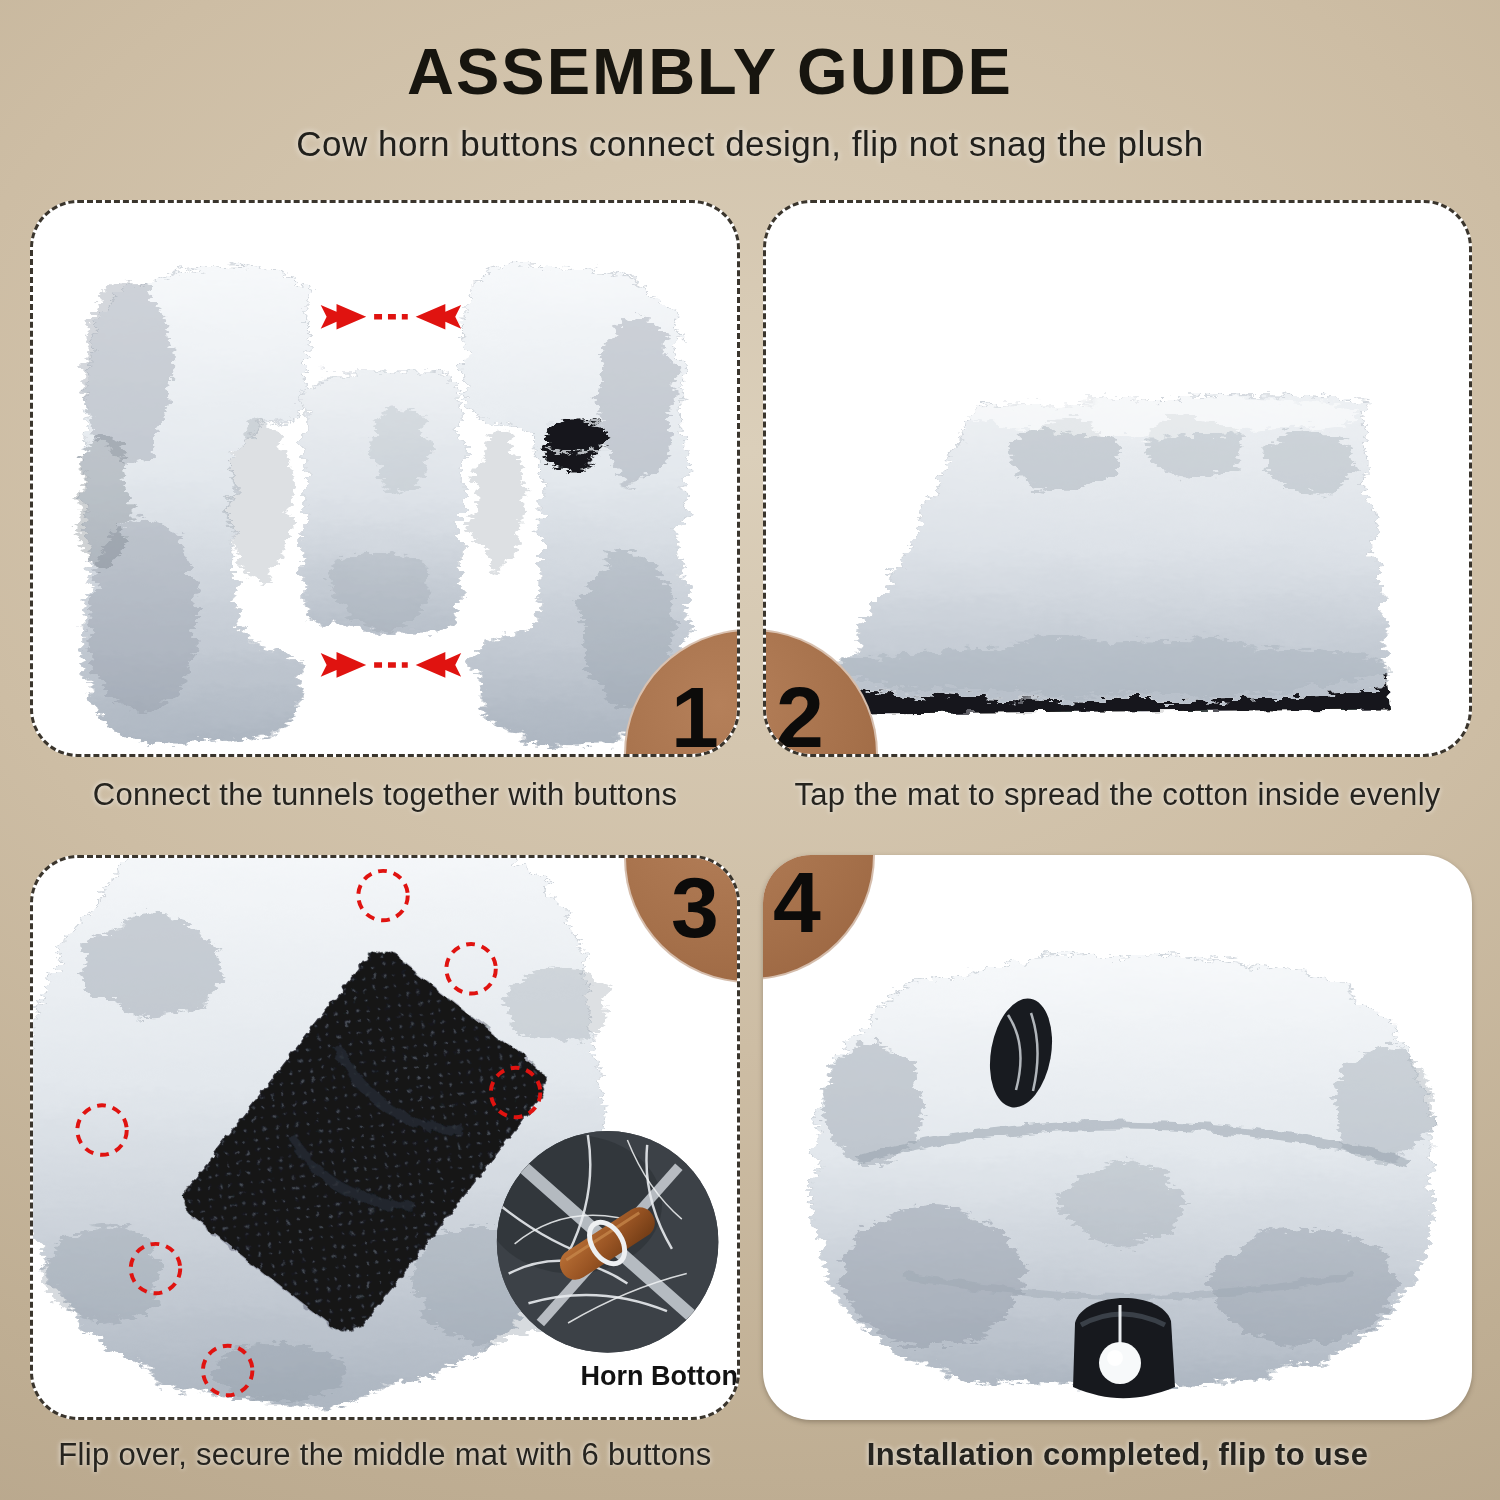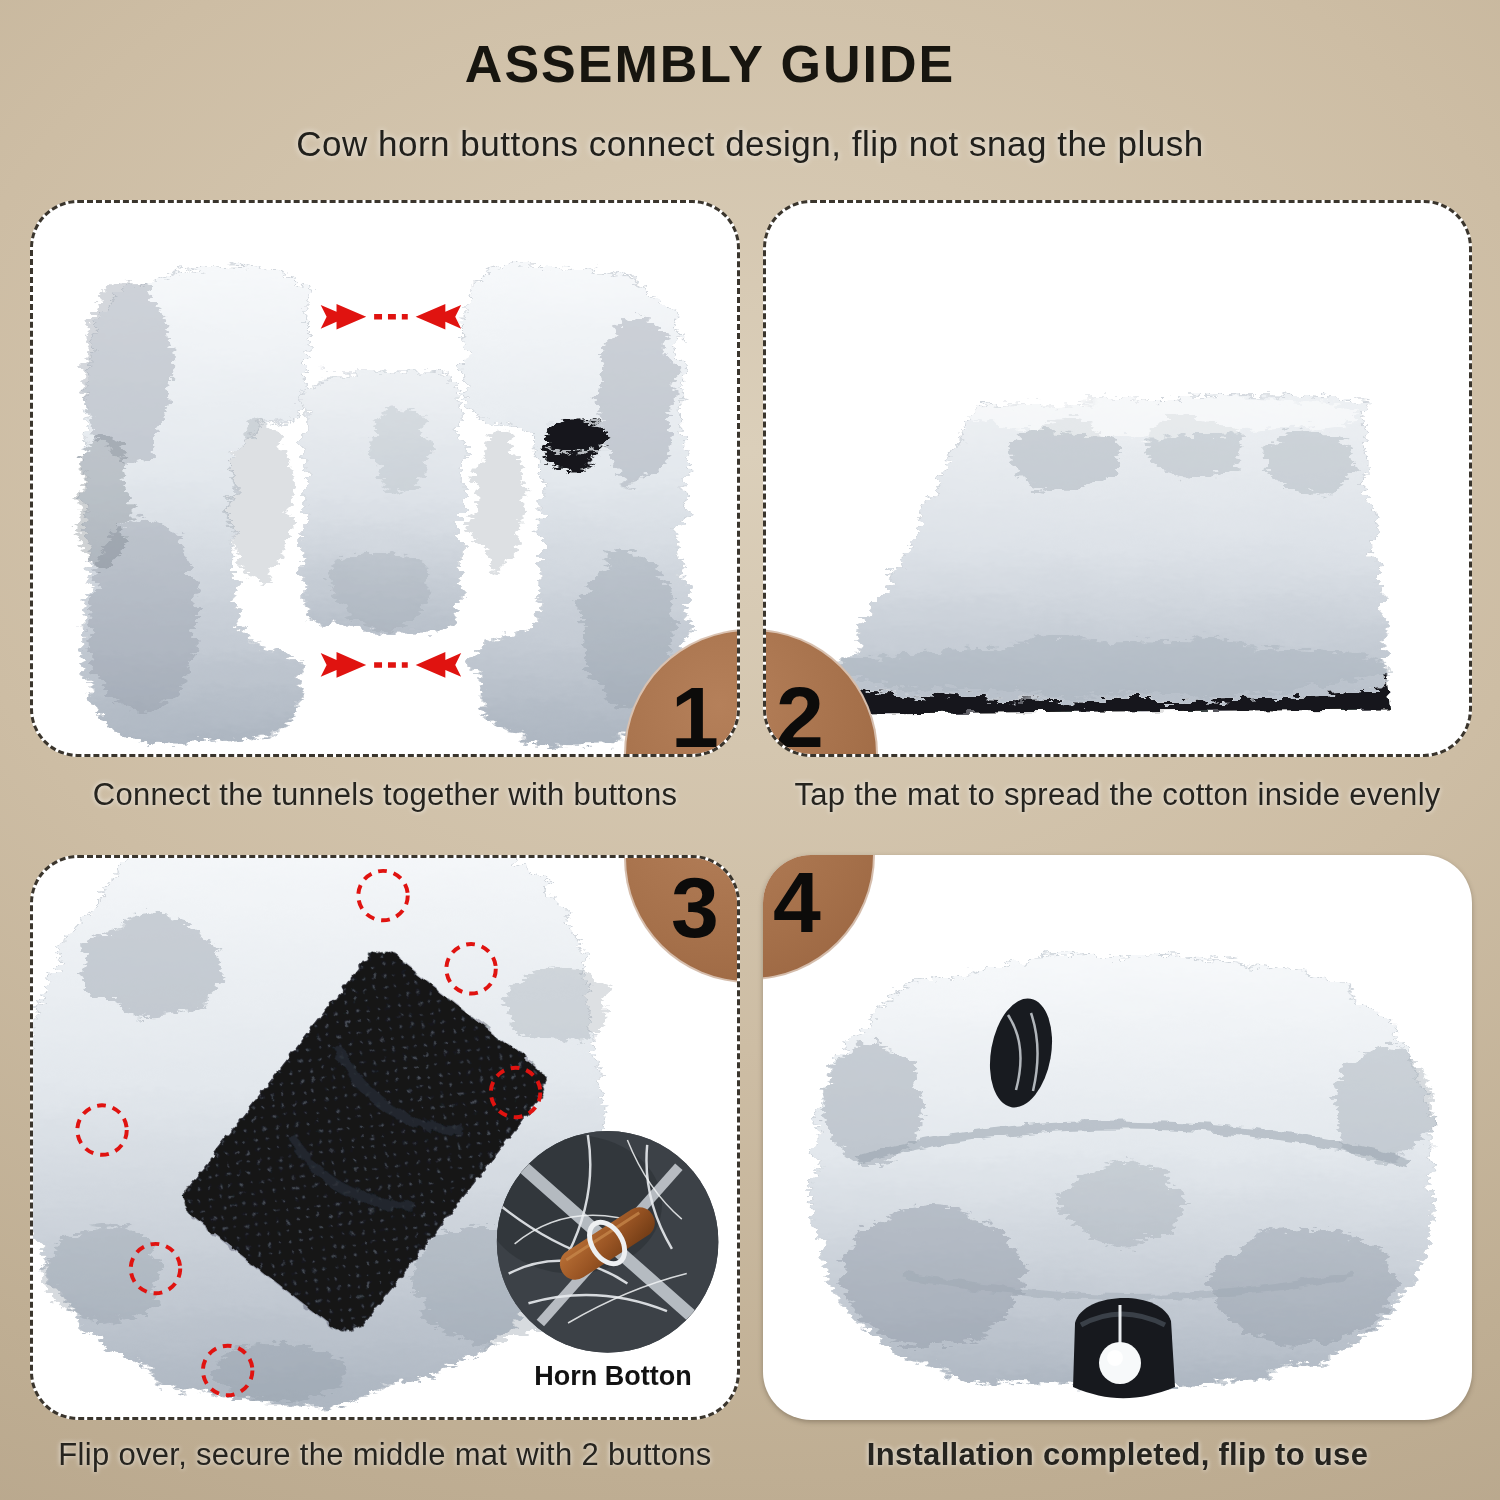--- a/index.html
+++ b/index.html
@@ -3,21 +3,21 @@
 <meta charset="utf-8">
 <style>
   html,body{margin:0;padding:0;background:#b3a187;}
   .canvas{
     position:relative;width:1500px;height:1500px;overflow:hidden;
     font-family:"Liberation Sans",sans-serif;
     background:radial-gradient(130% 95% at 50% 30%, #dbcfba 0%, #cdbda4 42%, #bfae93 72%, #b3a187 100%);
   }
   .title{
     position:absolute;left:0;top:34px;width:1420px;text-align:center;
-    font-size:52px;font-weight:bold;letter-spacing:2px;color:#17150f;
+    font-size:65px;font-weight:bold;letter-spacing:2px;color:#17150f;
   }
   .subtitle{
     position:absolute;left:0;top:124px;width:1500px;text-align:center;
     font-size:35px;color:#21201c;letter-spacing:.5px;
     text-shadow:0 0 6px rgba(255,255,255,.75);
   }
   .panel{
     position:absolute;background:#ffffff;border-radius:48px;overflow:hidden;
     box-sizing:border-box;
   }
@@ -48,21 +48,21 @@
     position:absolute;text-align:center;font-size:31px;color:#26241f;
     letter-spacing:.3px;white-space:nowrap;z-index:4;
     text-shadow:0 0 5px rgba(255,255,255,.85);
   }
   .c1{left:30px;top:777px;width:710px;}
   .c2{left:763px;top:777px;width:709px;}
   .c3{left:30px;top:1437px;width:710px;}
   .c4{left:763px;top:1437px;width:709px;font-weight:bold;}
   .horn-label{
     position:absolute;left:455px;top:503px;width:250px;z-index:3;
-    text-align:center;font-size:27px;font-weight:bold;color:#121212;
+    text-align:right;font-size:27px;font-weight:bold;color:#121212;
   }
 </style>
 </head>
 <body>
 
 <div class="canvas">
 
   <svg width="0" height="0" style="position:absolute" aria-hidden="true">
     <defs>
       <linearGradient id="furG" x1="0" y1="0" x2="0" y2="1">
@@ -236,16 +236,16 @@
           <circle cx="352" cy="503" r="8" fill="#ffffff" opacity=".9"></circle>
         </g>
       </g>
     </svg>
     <div class="badge b4"></div>
     <div class="num n4">4</div>
   </div>
 
   <div class="caption c1">Connect the tunnels together with buttons</div>
   <div class="caption c2">Tap the mat to spread the cotton inside evenly</div>
-  <div class="caption c3">Flip over, secure the middle mat with 2 buttons</div>
+  <div class="caption c3">Flip over, secure the middle mat with 6 buttons</div>
   <div class="caption c4">Installation completed, flip to use</div>
 
 </div>
 
 </body></html>

